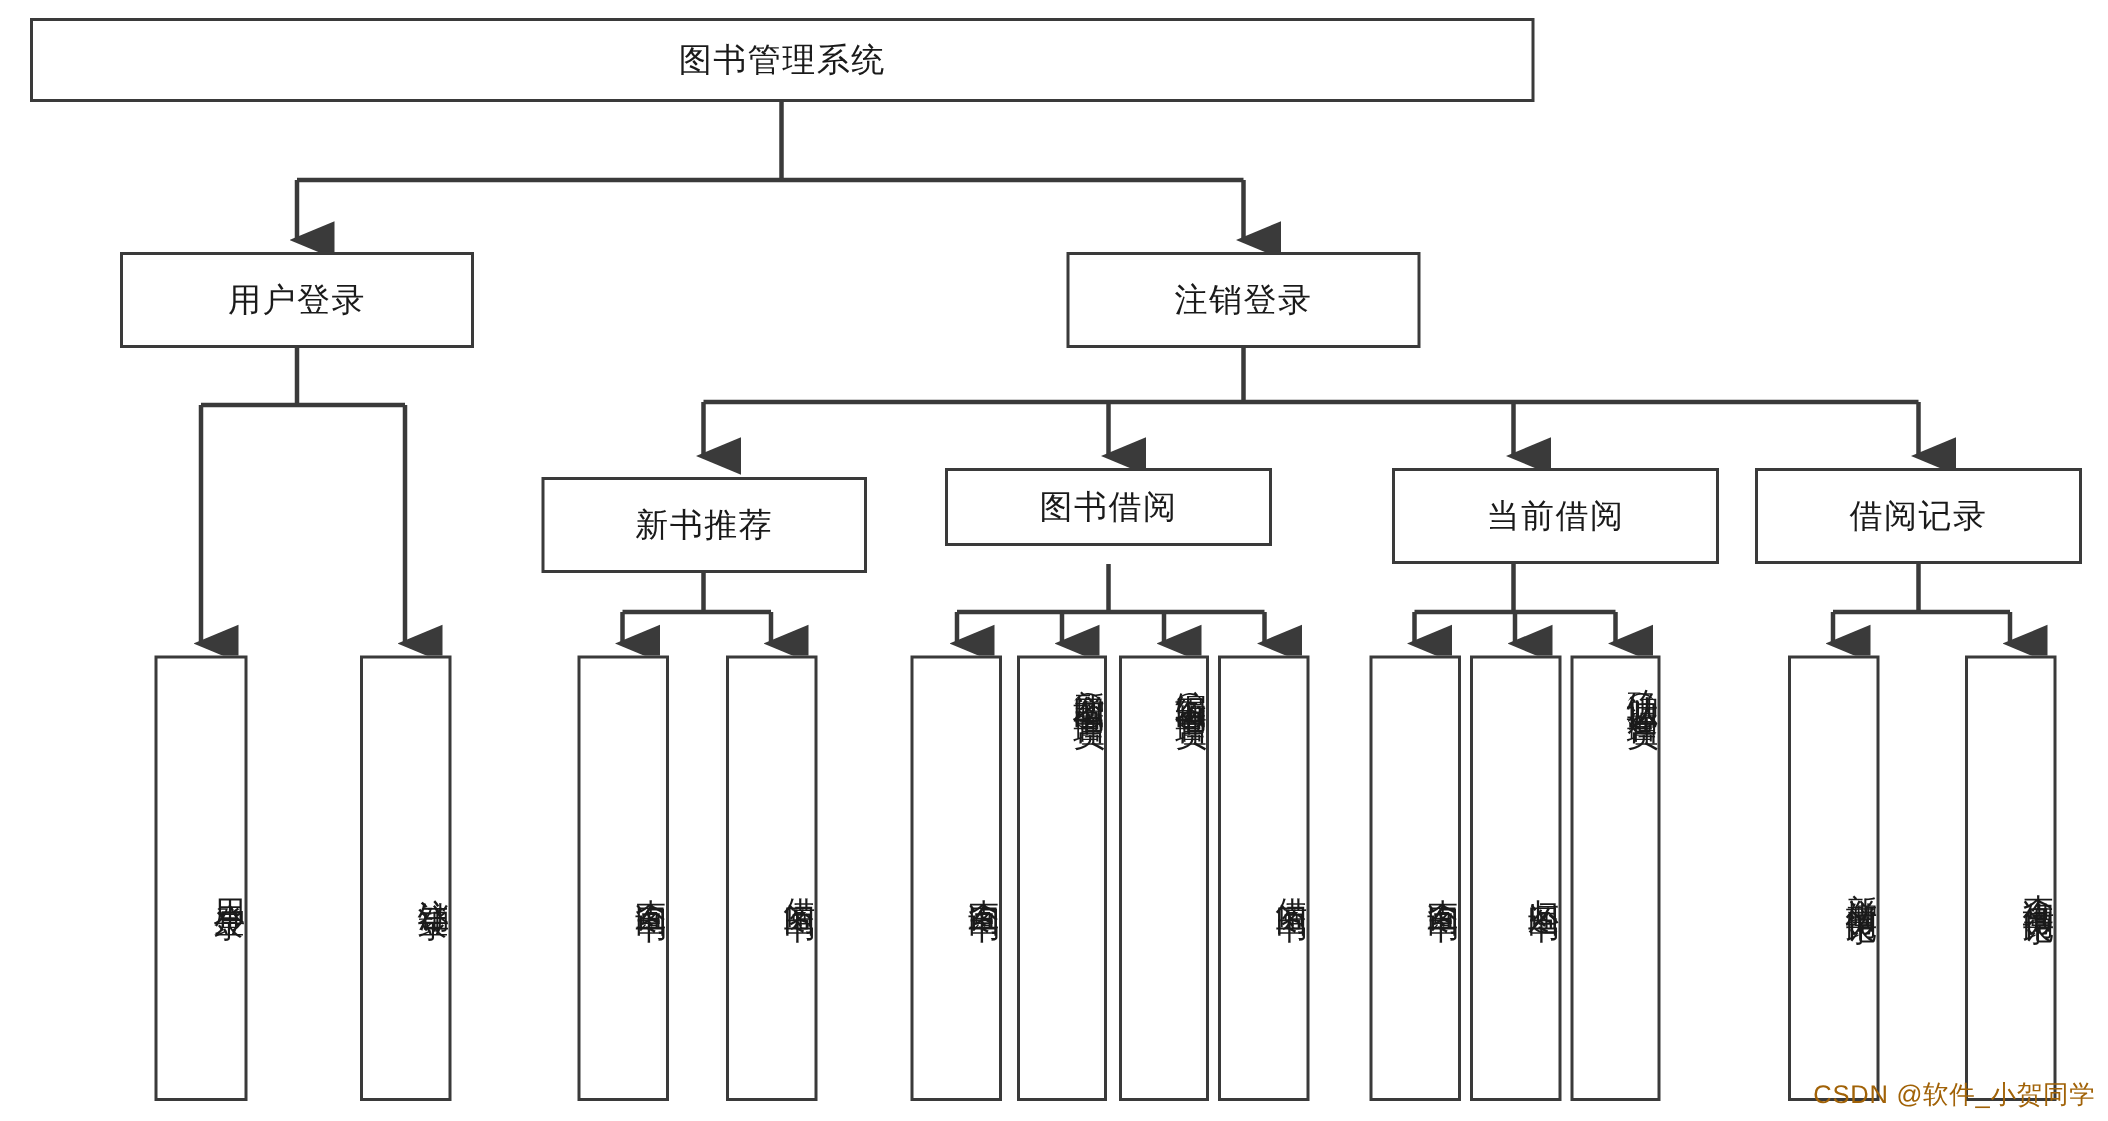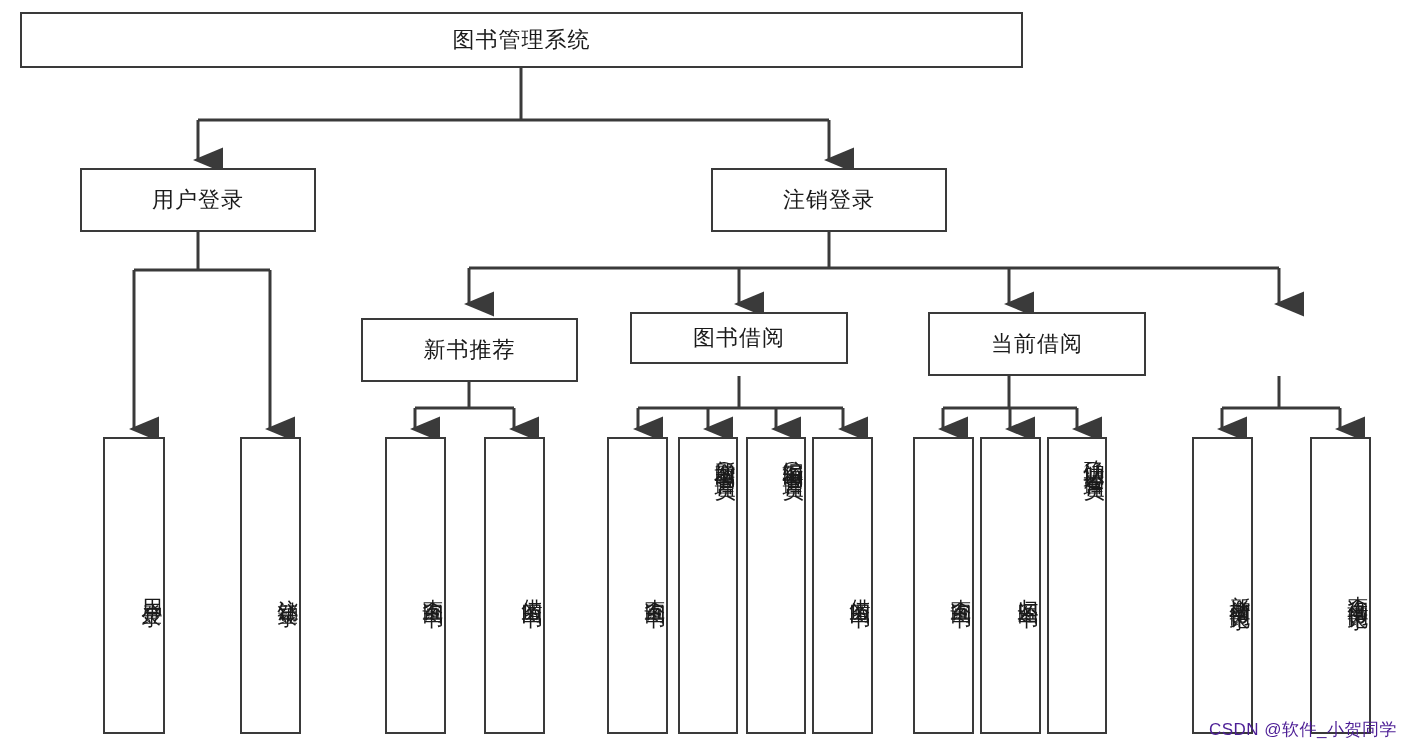--- a/index.html
+++ b/index.html
@@ -54,21 +54,21 @@
   }
   .node-label {
     display: block;
     white-space: nowrap;
   }
   #watermark {
     position: absolute;
     right: 8px;
     bottom: 6px;
     font-size: 17px;
-    color: #4c1d95;
+    color: #a16207;
     letter-spacing: 0.5px;
     white-space: nowrap;
   }
 </style>
 </head>
 <body>
 
 <div id="canvas">
 
   <svg id="wires" viewBox="0 0 1405 747" width="1405" height="747" xmlns="http://www.w3.org/2000/svg">
@@ -136,20 +136,23 @@
 
   <div class="node h" style="left:361px; top:318px; width:217px; height:64px;">
     <span class="node-label">新书推荐</span>
   </div>
   <div class="node h" style="left:630px; top:312px; width:218px; height:52px;">
     <span class="node-label">图书借阅</span>
   </div>
   <div class="node h" style="left:900px; top:312px; width:218px; height:64px;margin-left:28px;">
     <span class="node-label">当前借阅</span>
   </div>
+  <div class="node h" style="left:1170px; top:312px; width:218px; height:64px;">
+    <span class="node-label">借阅记录</span>
+  </div>
 
   <div class="node v" style="left:103px; top:437px; width:62px; height:297px;">
     <span class="node-label">用户登录</span>
   </div>
   <div class="node v" style="left:240px; top:437px; width:61px; height:297px;">
     <span class="node-label">注销登录</span>
   </div>
 
   <div class="node v" style="left:385px; top:437px; width:61px; height:297px;">
     <span class="node-label">查询图书</span>

